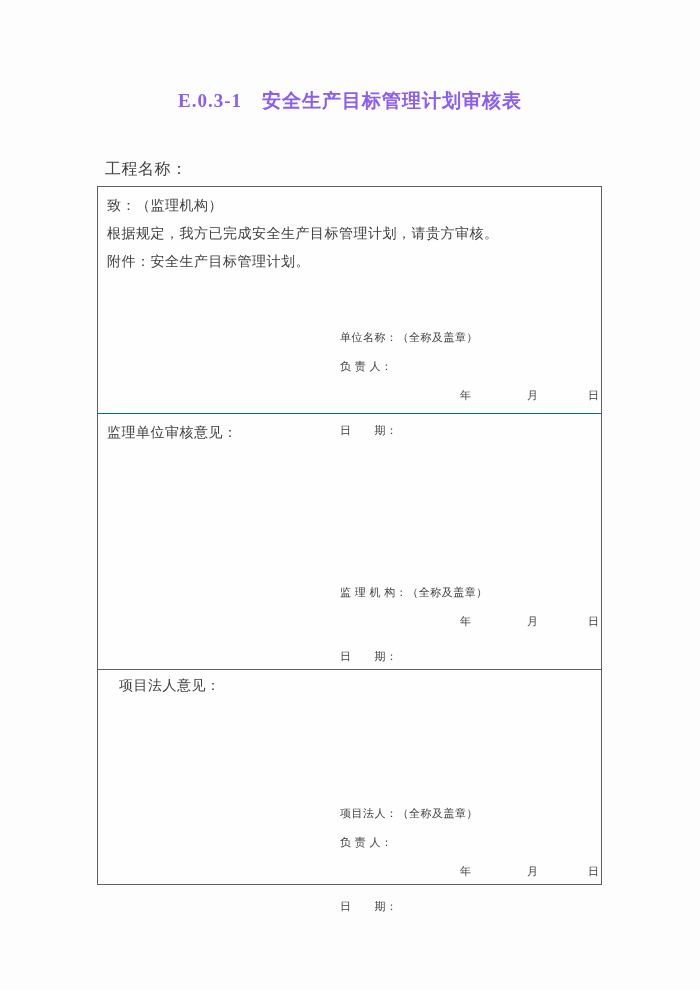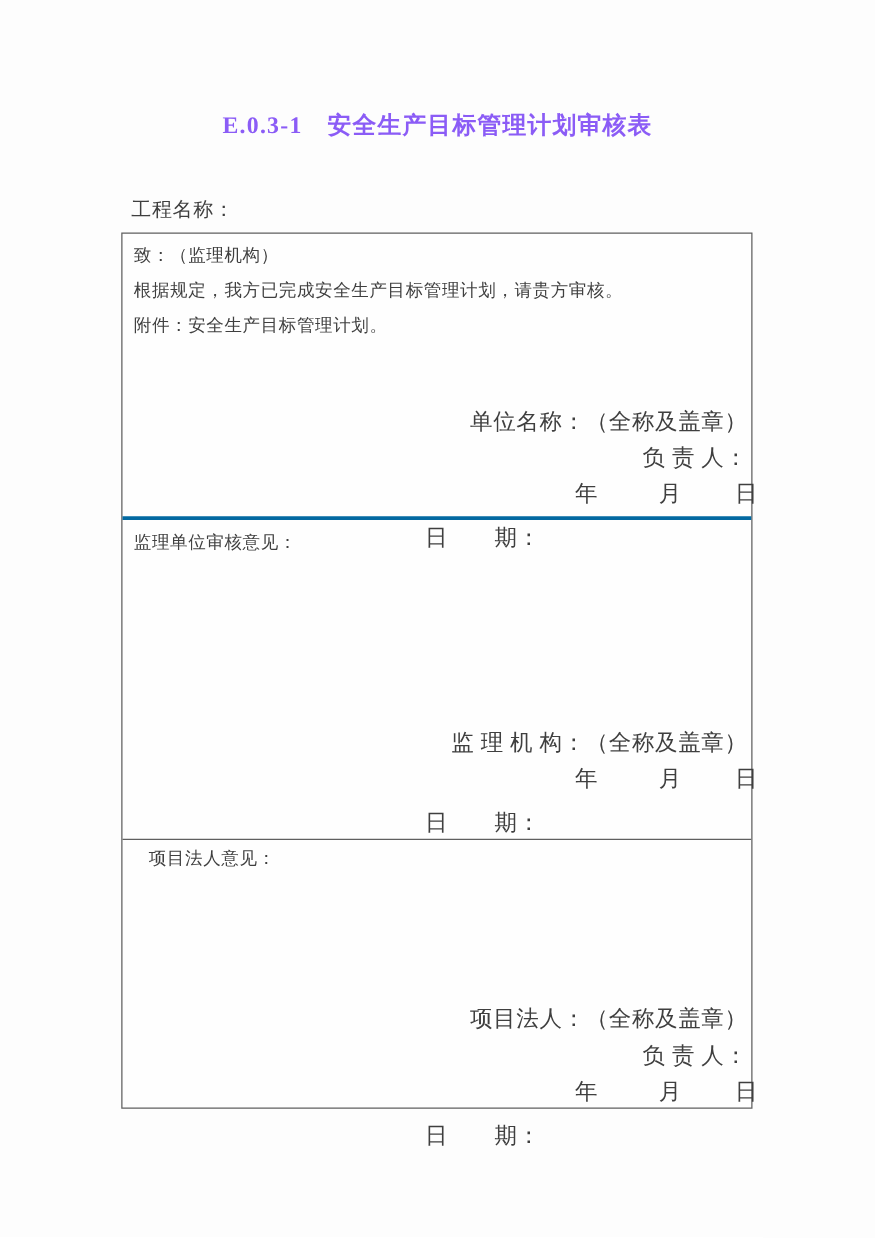--- a/index.html
+++ b/index.html
@@ -38,42 +38,41 @@
     position: absolute;
     left: 97px;
     top: 186px;
     width: 505px;
     border: 1px solid #5f5f5f;
     box-sizing: border-box;
     background: #fefefe;
   }
   .section { position: relative; }
   .sec1 { height: 226px; }
-  .sec2 { height: 255px; border-top: 3px solid #0369a1; }
+  .sec2 { height: 255px; border-top: 1px solid #0369a1; }
   .sec3 { height: 214px; border-top: 1px solid #5f5f5f; }
   .text-line {
     position: absolute;
     left: 9px;
     font-size: 14px;
     line-height: 15px;
     letter-spacing: 0.5px;
     white-space: pre;
   }
   .l1 { top: 11px; }
   .l2 { top: 39px; }
   .l3 { top: 67px; }
   .heading { top: 11px; }
   .sec3 .heading { top: 8px; margin-left: 12px; }
   .sig-block {
     position: absolute;
     left: 242px;
     width: 258px;
-    font-size: 18px;
+    font-size: 11px;
     letter-spacing: 0.5px;
-    text-align: right;
   }
   .sec1 .sig-block { top: 136px; }
   .sec2 .sig-block { top: 164px; }
   .sec3 .sig-block { top: 129px; }
   .sig-row {
     position: relative;
     height: 29px;
     line-height: 29px;
     white-space: pre;
   }

